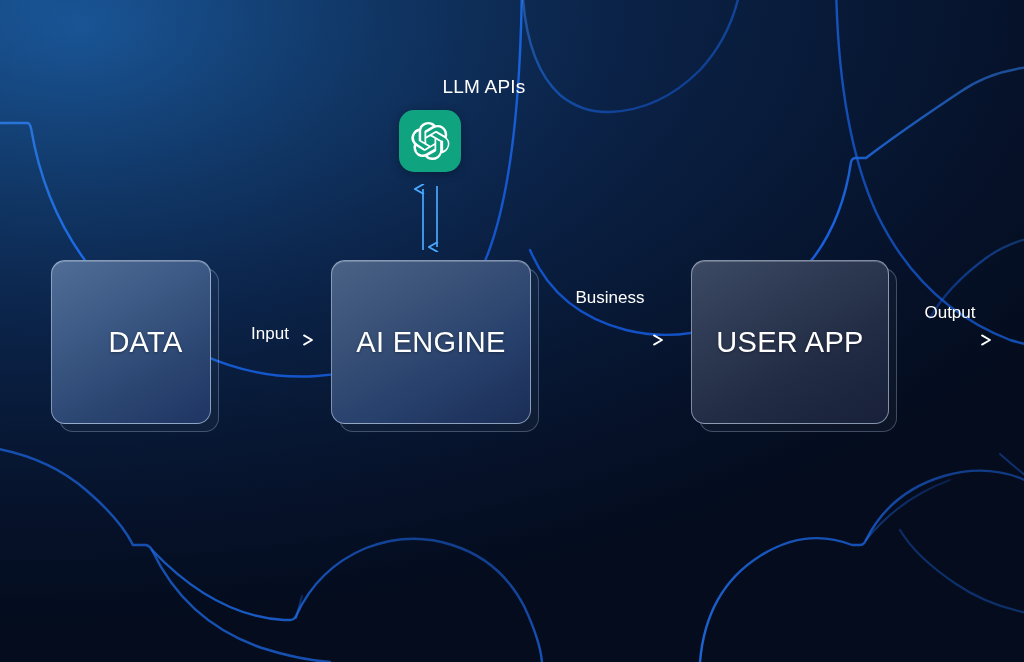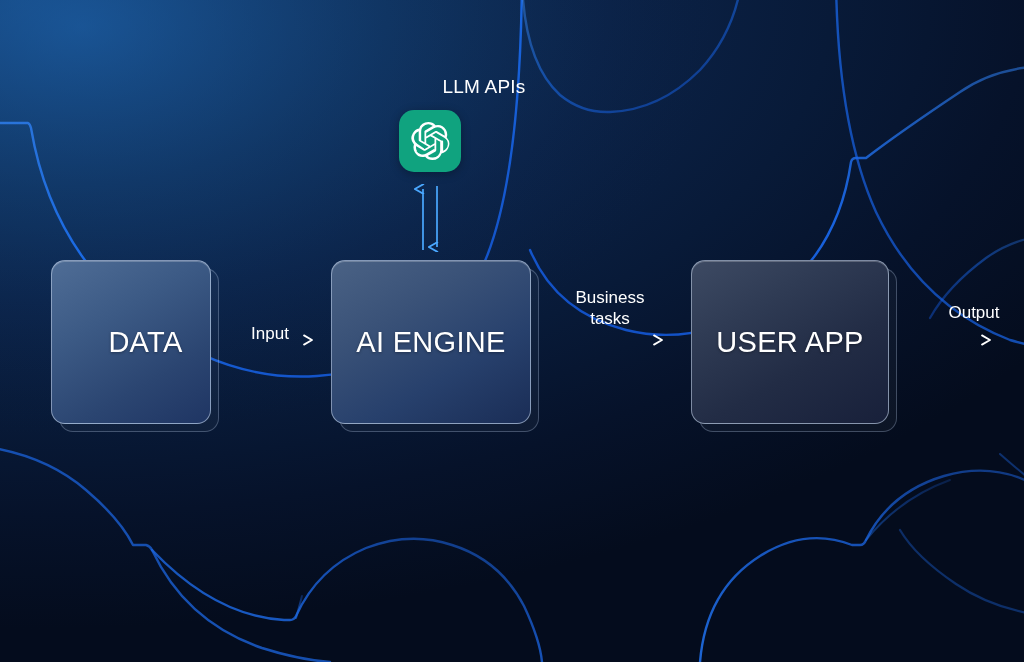--- a/index.html
+++ b/index.html
@@ -81,21 +81,21 @@
     position:absolute;
     color:#ffffff;
     font-size:17px;
     text-align:center;
     white-space:nowrap;
     line-height:1.22;
   }
   #lbl-input      { left:222px; top:303px; width:96px;margin-top:21px; }
   #lbl-business   { left:536px; top:288px; width:148px; }
   #lbl-automation { left:536px; top:359px; width:148px; }
-  #lbl-output     { left:924px; top:303px; width:100px; }
+  #lbl-output     { left:900px; top:303px; width:100px; }
 
   .flow-arrow { position:absolute; }
   #arr-1 { left:228px; top:332px; width:86px;  height:16px; }
   #arr-2 { left:556px; top:332px; width:108px; height:16px; }
   #arr-3 { left:906px; top:332px; width:86px;  height:16px; }
   #arr-vert { left:406px; top:184px; width:48px; height:68px; }
 </style>
 </head>
 <body>
 
@@ -213,21 +213,20 @@
 
   <div class="node" id="node-engine">
     <div class="shadowcard"></div>
     <div class="facecard">
       <span class="label">AI ENGINE</span>
     </div>
   </div>
 
   <div class="arrow-label" id="lbl-business">
     <div>Business</div>
-    <div>tasks</div>
   </div>
   <svg id="arr-2" class="flow-arrow" viewBox="0 0 108 16" aria-hidden="true">
     <defs>
       <linearGradient id="gA2" x1="0" y1="0" x2="1" y2="0">
         <stop offset="0%" stop-color="#2f93ee"></stop>
         <stop offset="55%" stop-color="#79c6ff"></stop>
         <stop offset="100%" stop-color="#ffffff"></stop>
       </linearGradient>
     </defs>
     <line x1="0" y1="8" x2="100" y2="8" stroke="url(#gA2)" stroke-width="1.8"></line>

